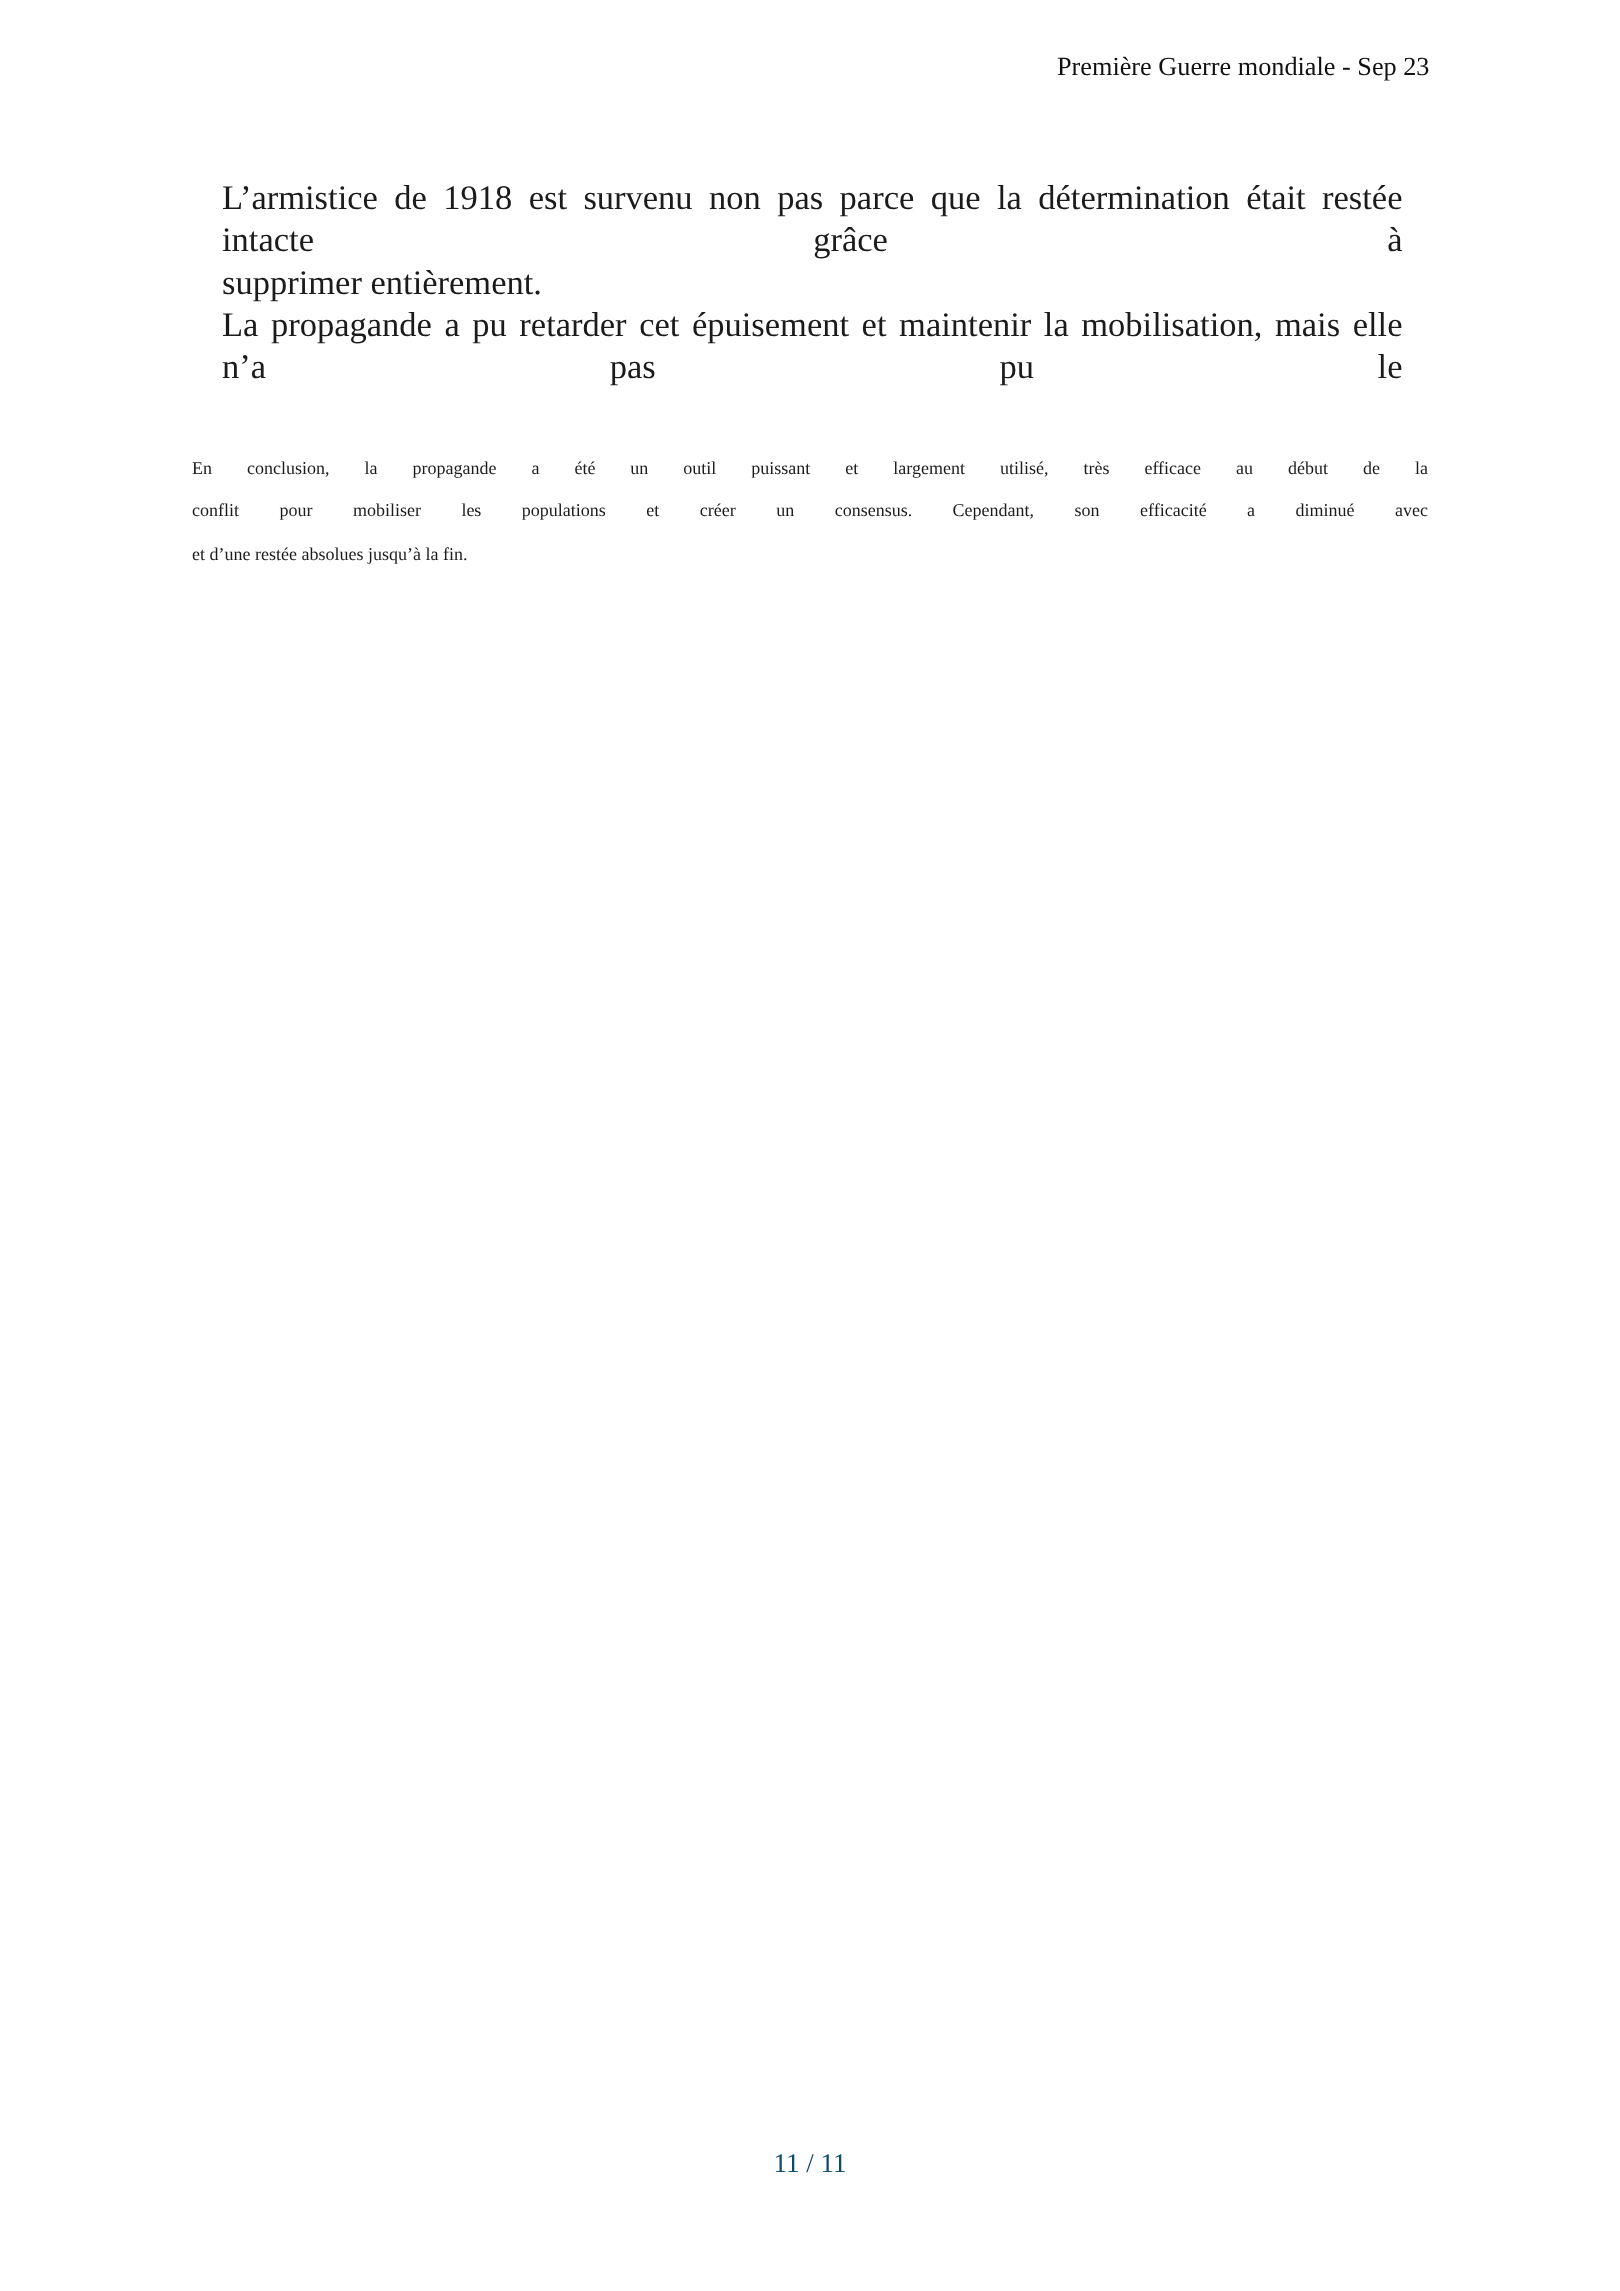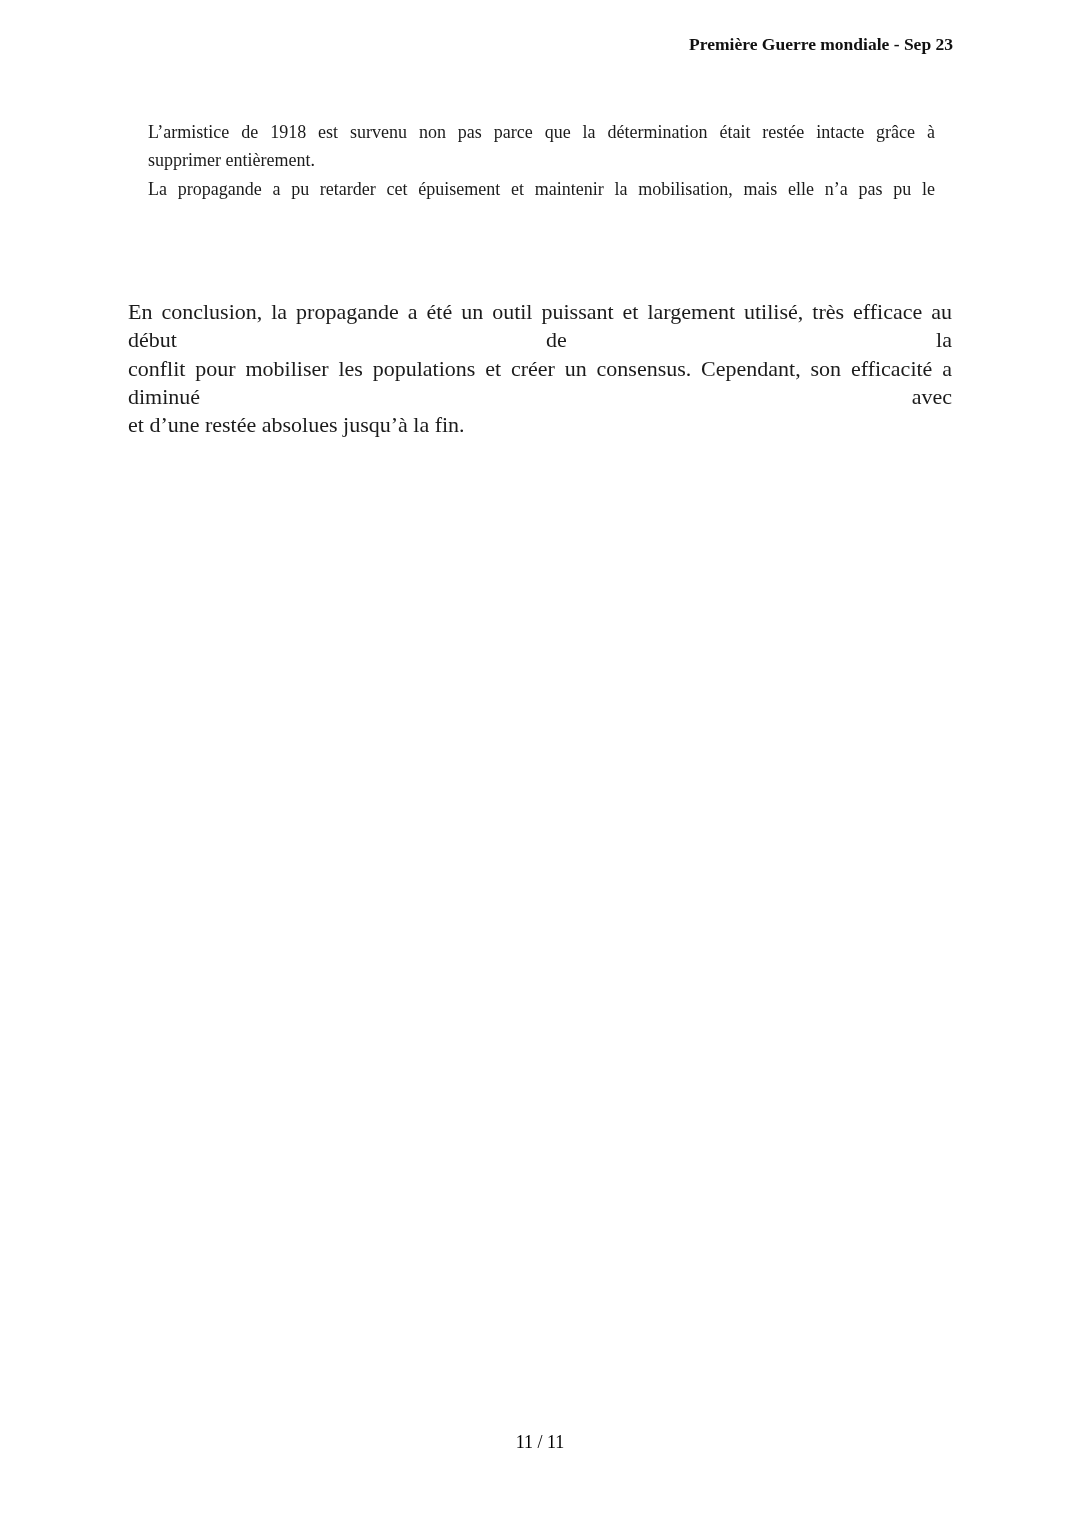--- a/index.html
+++ b/index.html
@@ -18,54 +18,53 @@
   }
   .running-header {
     position: absolute;
     top: 34px;
     right: 127px;
     font-size: 17.5px;
     line-height: 21px;
     text-align: right;
     color: #111111;
     white-space: nowrap;
-    font-weight: bold;
   }
   .blockquote {
     position: absolute;
     top: 118px;
     left: 148px;
     width: 787px;
-    font-size: 18px;
+    font-size: 23px;
     line-height: 28.3px;
   }
   .body-paragraph {
     position: absolute;
     top: 298px;
     left: 128px;
     width: 824px;
-    font-size: 22px;
+    font-size: 12px;
     line-height: 28.3px;
   }
   .tline {
     text-align: justify;
     text-align-last: justify;
   }
   .tline.last {
     text-align-last: left;
   }
   .page-footer {
     position: absolute;
     top: 1431px;
     left: 0;
     width: 100%;
     text-align: center;
     font-size: 18px;
     line-height: 22px;
-    color: #000000;
+    color: #0c4a6e;
   }
 </style>
 </head>
 <body>
 
 <div class="page">
 
   <div class="running-header">Première Guerre mondiale - Sep 23</div>
 
   <div class="blockquote">

